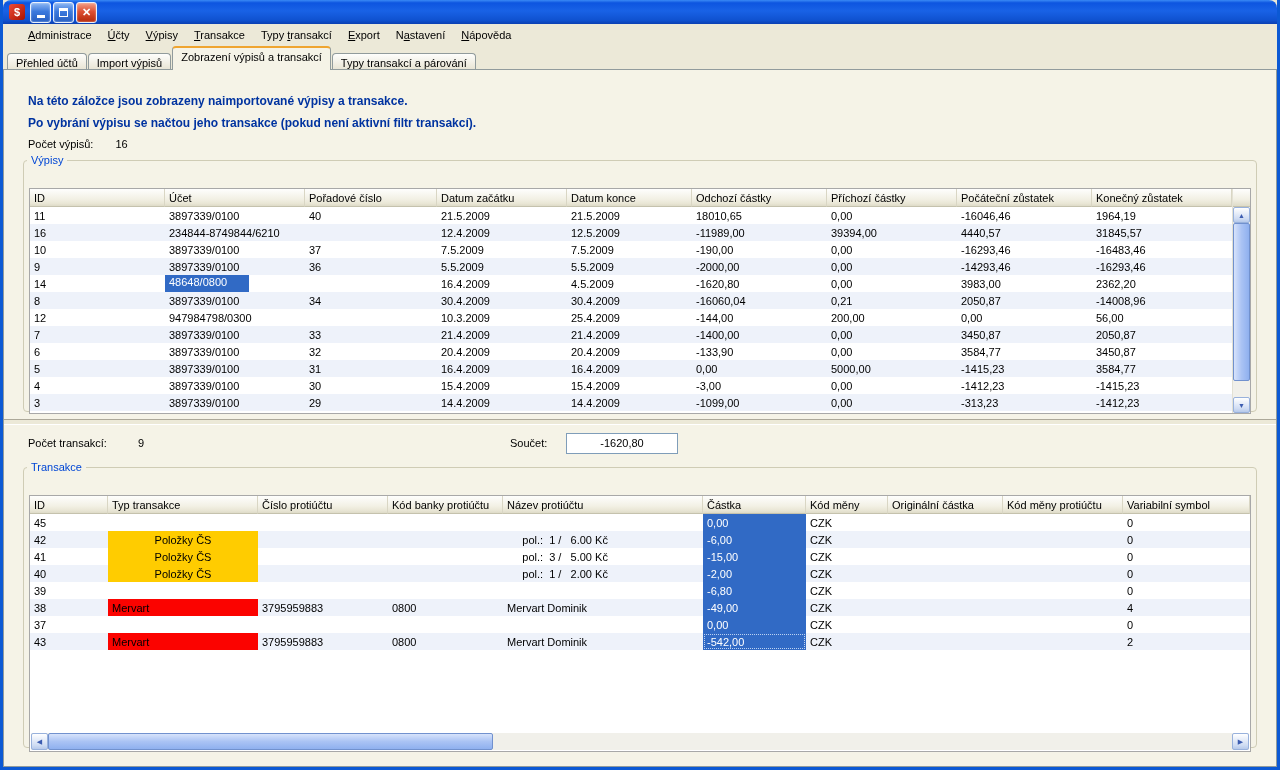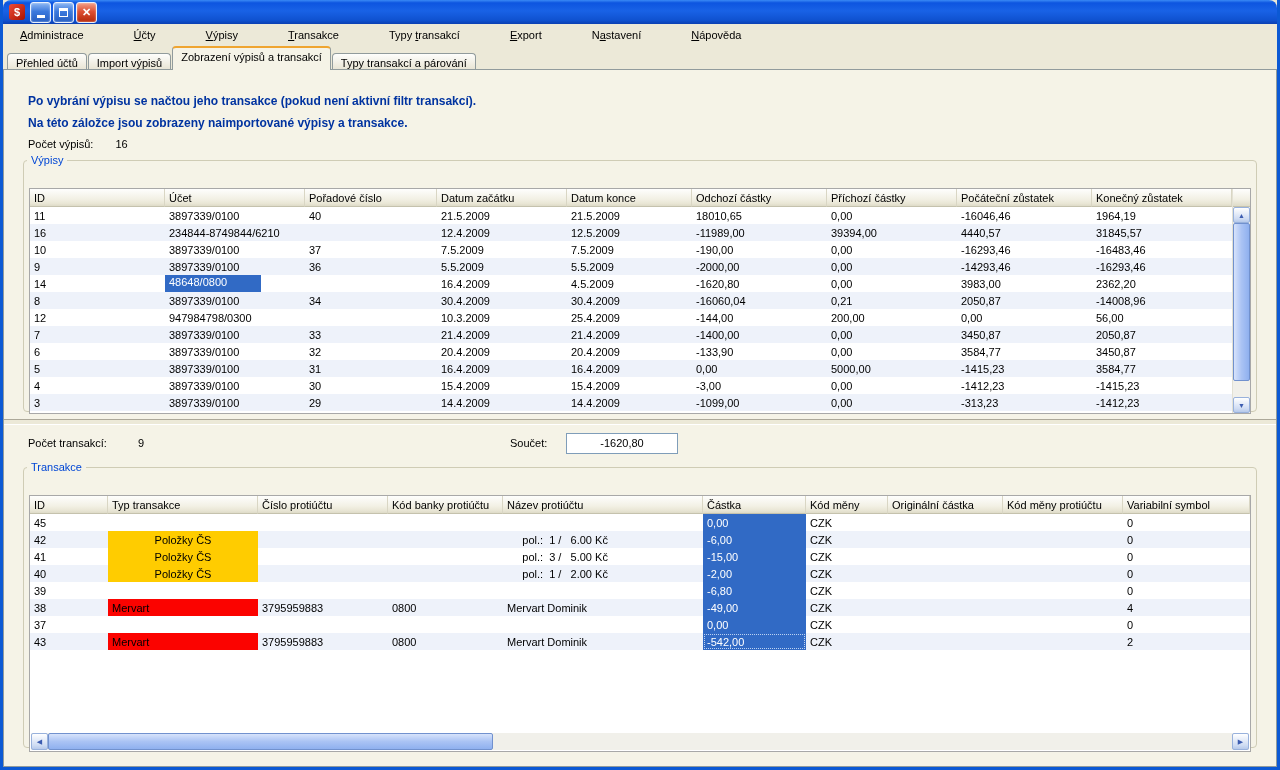--- a/index.html
+++ b/index.html
@@ -21,21 +21,21 @@
   .title-buttons { display:flex; gap:2px; }
   .tb-btn { width:21px; height:21px; border:1px solid #e9f1fd; border-radius:3px; color:#fff;
     background:linear-gradient(180deg,#8db7f3 0%,#3b79dd 45%,#2a63c6 90%);
     display:flex; align-items:center; justify-content:center; box-shadow:inset 0 0 2px rgba(255,255,255,.6); }
   .glyph-min { width:8px; height:3px; background:#fff; margin-top:9px; }
   .glyph-max { width:9px; height:9px; border:1px solid #fff; border-top-width:3px; }
   .tb-close { background:linear-gradient(180deg,#f3a088 0%,#dd4f33 45%,#bc3012 90%); }
   .tb-close::before { content:'✕'; font-size:11px; font-weight:bold; }
 
   
-  .menubar { height:22px; display:flex; align-items:stretch; padding-left:9px; background:#ece9d8;gap:34px; }
+  .menubar { height:22px; display:flex; align-items:stretch; padding-left:17px; background:#ece9d8; }
   .menu-item { padding:5px 8px 0; white-space:nowrap; }
   .menu-item u { text-underline-offset:1px; }
 
   
   .tabstrip { height:23px; padding-left:4px; display:flex; align-items:flex-end; position:relative; z-index:2; }
   .tab { height:16px; padding:3px 8px 0; margin-right:1px; white-space:nowrap;
     border:1px solid #919b9c; border-bottom:none; border-radius:4px 4px 0 0;
     background:linear-gradient(180deg,#fefefc,#e9e5d5); position:relative; }
   .tab.active { height:24px; margin-bottom:-1px; z-index:3;
     background:#f5f3e7; border-top:2px solid #efa531; }
@@ -60,21 +60,21 @@
   .lv2 { left:5px; right:5px; top:22px; height:257px; }
   .lv-tablewrap { flex:1; overflow:hidden; position:relative; }
 
   table.grid { width:100%; border-collapse:separate; border-spacing:0; table-layout:fixed; }
   .grid th { height:18px; font-weight:normal; text-align:left; padding:1px 4px; white-space:nowrap; overflow:hidden;
     background:linear-gradient(180deg,#fefefd 0%,#f2f0e4 60%,#e9e6d5 85%,#dedbc8 100%);
     border-right:1px solid #d9d6c4; border-bottom:1px solid #c5c2ad; }
   .grid td { height:17px; padding:1px 4px; white-space:pre; overflow:hidden; }
   .grid tbody tr:nth-child(even) td { background:#eef2fa; }
   .grid td.p0 { padding:0; }
-  .cell-sel { display:inline-block; width:96px; height:17px; padding:1px 4px;
+  .cell-sel { display:inline-block; width:84px; height:17px; padding:1px 4px;
     background:var(--selection,#316ac5); color:#fff; }
   .grid td.amt { background:var(--selection,#316ac5) !important; color:#fff; }
   .grid td.amt.focus { outline:1px dotted #bcd2f2; outline-offset:-2px; }
   .grid td.typ-yellow { background:var(--highlight-yellow,#ffcc00) !important; text-align:center; }
   .grid td.typ-red { background:var(--highlight-red,#ff0000) !important; text-align:left; }
 
   
   .vscroll { width:18px; display:flex; flex-direction:column; background:#f1f0ea; border-left:1px solid #e3e1d4; }
   .sb-cap { height:18px; background:linear-gradient(180deg,#fefefd,#f2f0e4 60%,#dedbc8);
     border-bottom:1px solid #c5c2ad; }
@@ -148,22 +148,22 @@
       <div class="tab">Přehled účtů</div>
       <div class="tab">Import výpisů</div>
       <div class="tab active">Zobrazení výpisů a transakcí</div>
       <div class="tab">Typy transakcí a párování</div>
     </div>
 
   <div class="page">
 
     <div class="top-pane">
       <div class="info">
+        <div>Na této záložce jsou zobrazeny naimportované výpisy a transakce.</div>
         <div>Po vybrání výpisu se načtou jeho transakce (pokud není aktivní filtr transakcí).</div>
-        <div>Na této záložce jsou zobrazeny naimportované výpisy a transakce.</div>
       </div>
       <div class="count-line">
         <span>Počet výpisů:</span><span class="val">16</span>
       </div>
       <fieldset class="group g-vypisy">
         <legend>Výpisy</legend>
         <div class="lv lv1">
           <div class="lv-tablewrap">
             <table class="grid" id="tbl-statements">
                 <colgroup>

